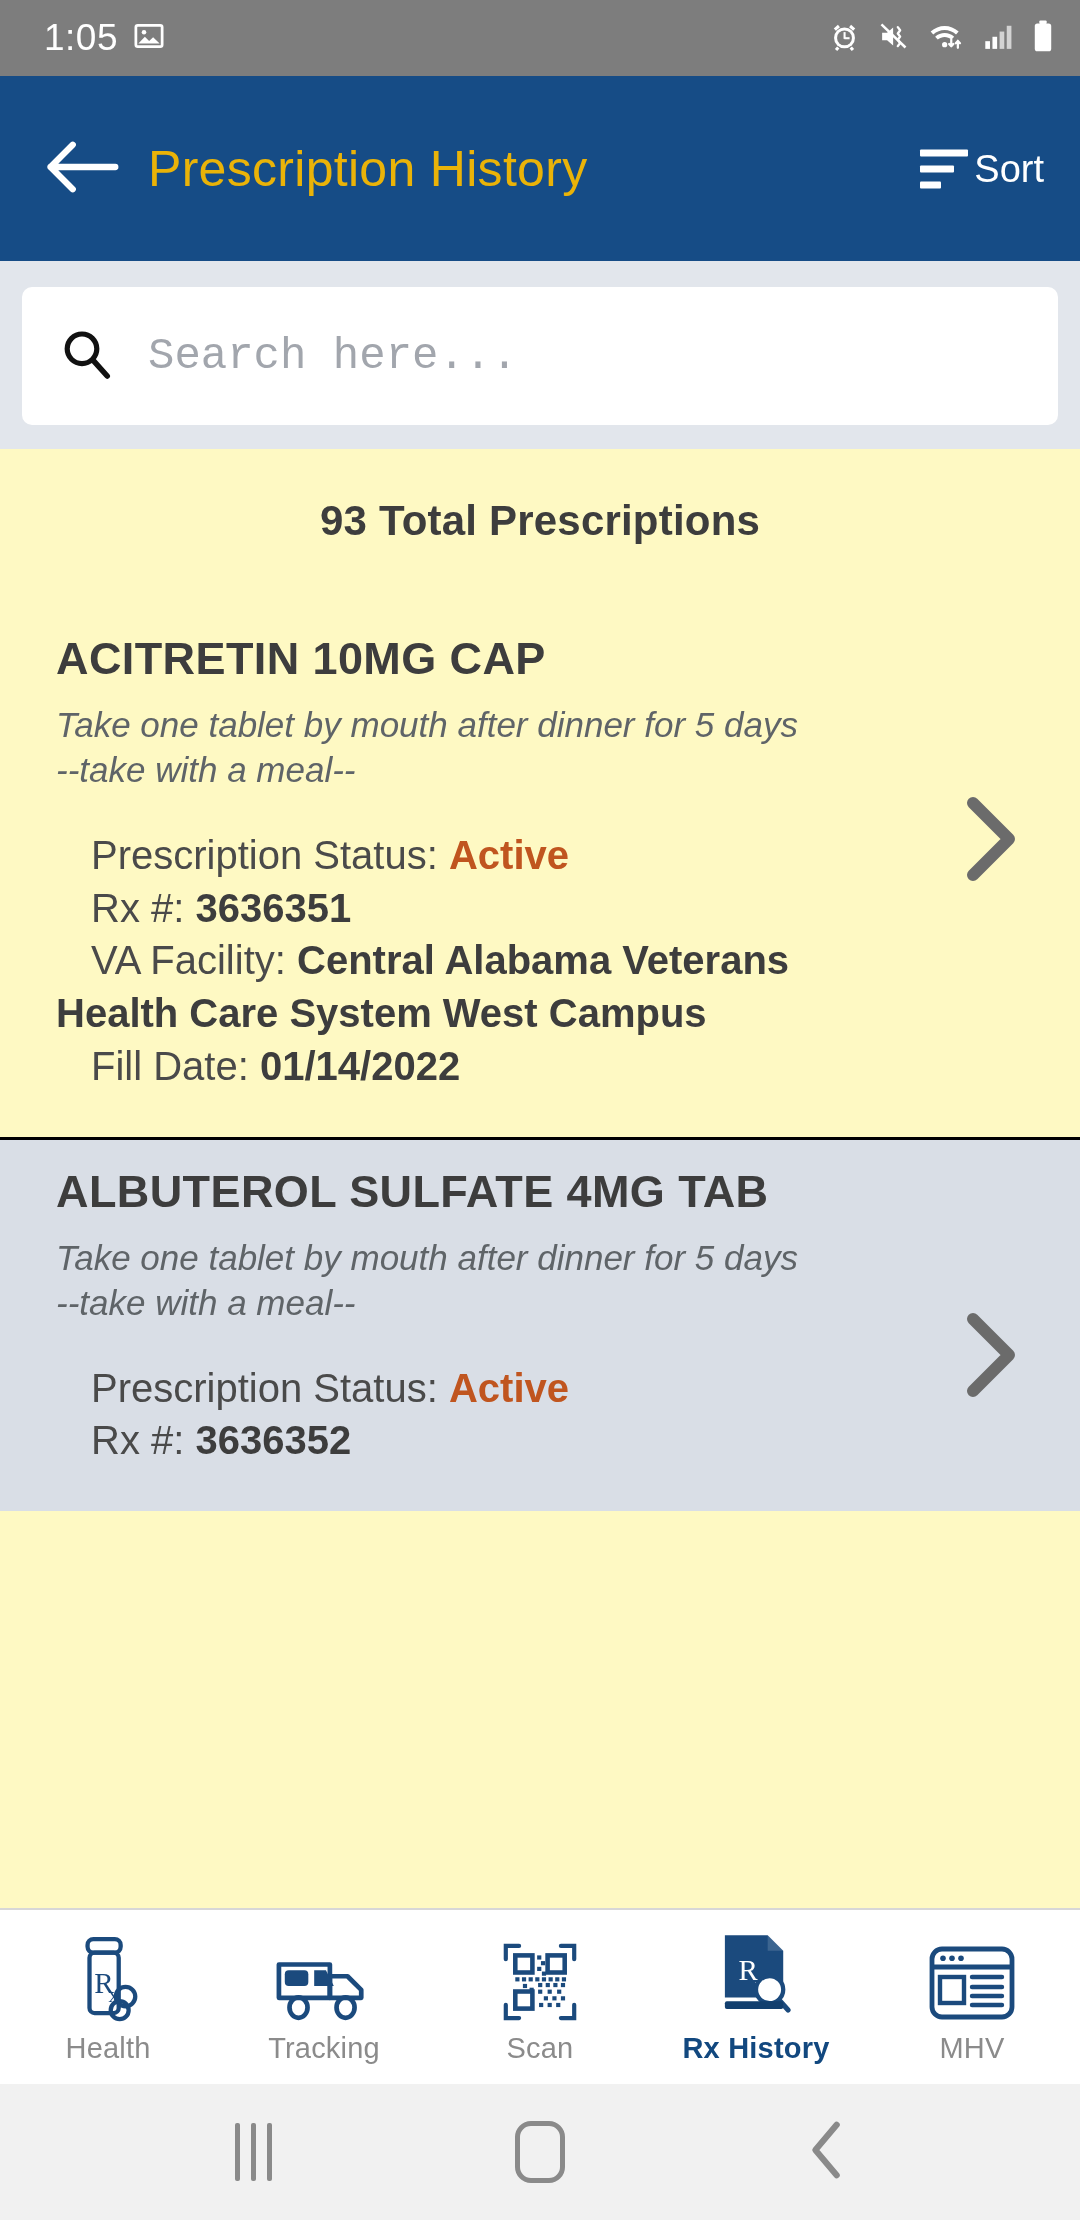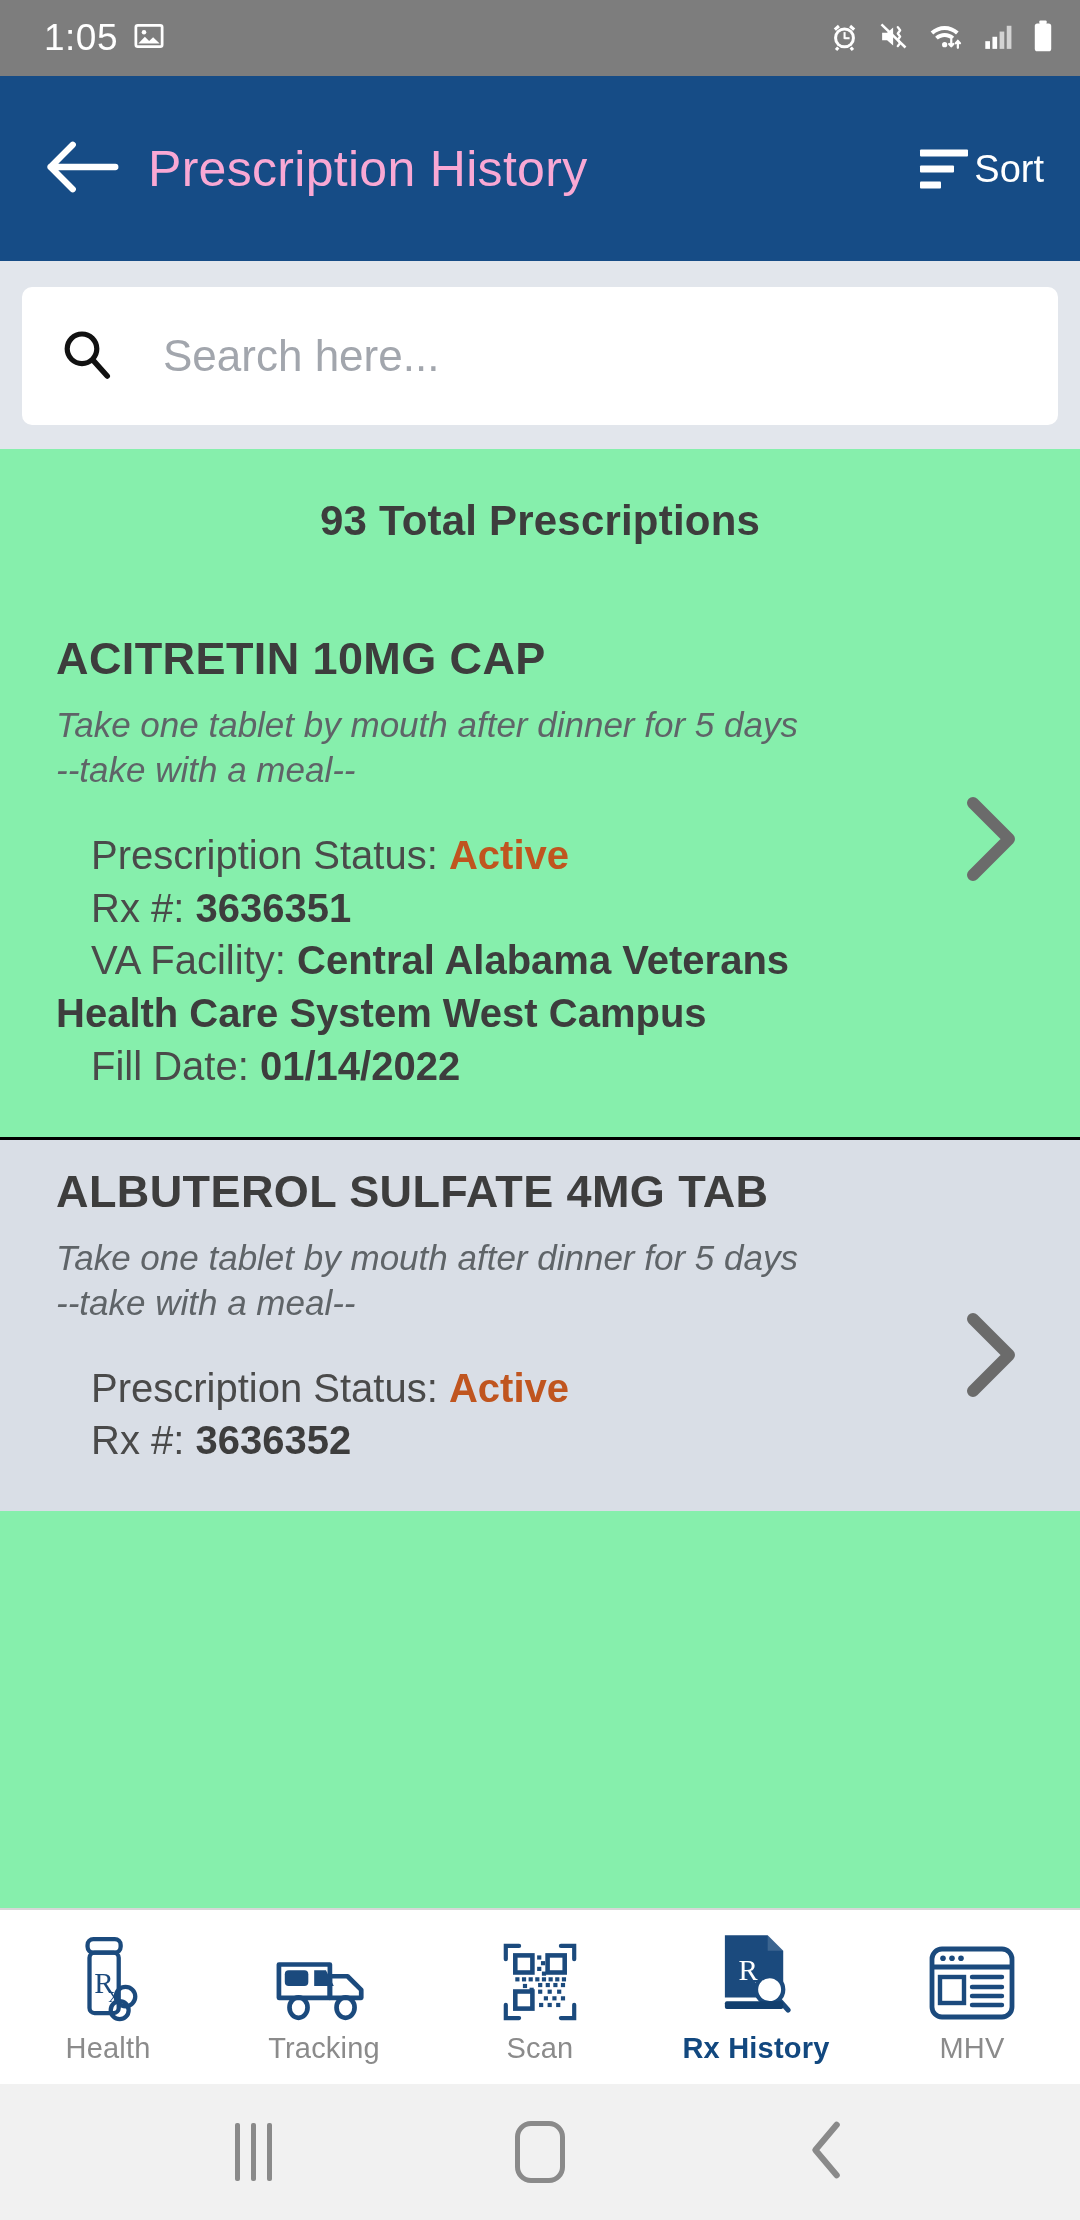--- a/index.html
+++ b/index.html
@@ -22,44 +22,44 @@
   .sb-right { display:flex; align-items:center; gap:17px; }
   .sb-ico { display:block; }
 
   
   .appbar {
     background:#164c86; height:185px; flex:0 0 auto;
     display:flex; align-items:center; padding:0 34px 0 40px; position:relative;
   }
   .back-btn { width:84px; height:84px; display:flex; align-items:center; justify-content:center; }
   .appbar-title {
-    color:#f9a8d4; font-size:50px; font-weight:400;
+    color:#eab308; font-size:50px; font-weight:400;
     margin-left:24px; letter-spacing:0.3px; white-space:nowrap;
   }
   .sort-btn {
     position:absolute; right:36px; top:50%; transform:translateY(-50%);
     display:flex; flex-direction:row; align-items:center; gap:6px;
   }
   .sort-lines { display:flex; flex-direction:column; gap:9px; align-items:flex-start; width:48px; }
   .sort-lines i { display:block; height:7px; background:#ffffff; border-radius:1px; }
   .sort-lines i:nth-child(1){ width:48px; }
   .sort-lines i:nth-child(2){ width:34px; }
   .sort-lines i:nth-child(3){ width:21px; }
   .sort-label { color:#ffffff; font-size:38px; line-height:1; }
 
   
   .search-wrap { background:#e2e6ec; padding:26px 22px 24px 22px; flex:0 0 auto; }
   .search-box {
     background:#ffffff; border-radius:10px; height:138px;
-    display:flex; align-items:center; padding:0 36px; gap:49px;
+    display:flex; align-items:center; padding:0 36px; gap:34px;font-family:Liberation Mono, monospace;
   }
   .search-ph { color:#a2a6ad; font-size:44px; }
 
   
-  .content { flex:1 1 auto; background:#86efac; overflow:hidden; }
+  .content { flex:1 1 auto; background:#fef9c3; overflow:hidden; }
   .total-line {
     text-align:center; font-size:42px; font-weight:bold; color:#3d3d3d;
     padding:48px 0 0 0; letter-spacing:0.2px;
   }
 
   .card { position:relative; padding:46px 46px 44px 56px; }
   .card.alt { background:#d9dee6; border-top:3px solid #000000; }
   .card-body { width:845px; }
   .rx-name {
     font-size:45px; font-weight:bold; color:#3d3d3d;

